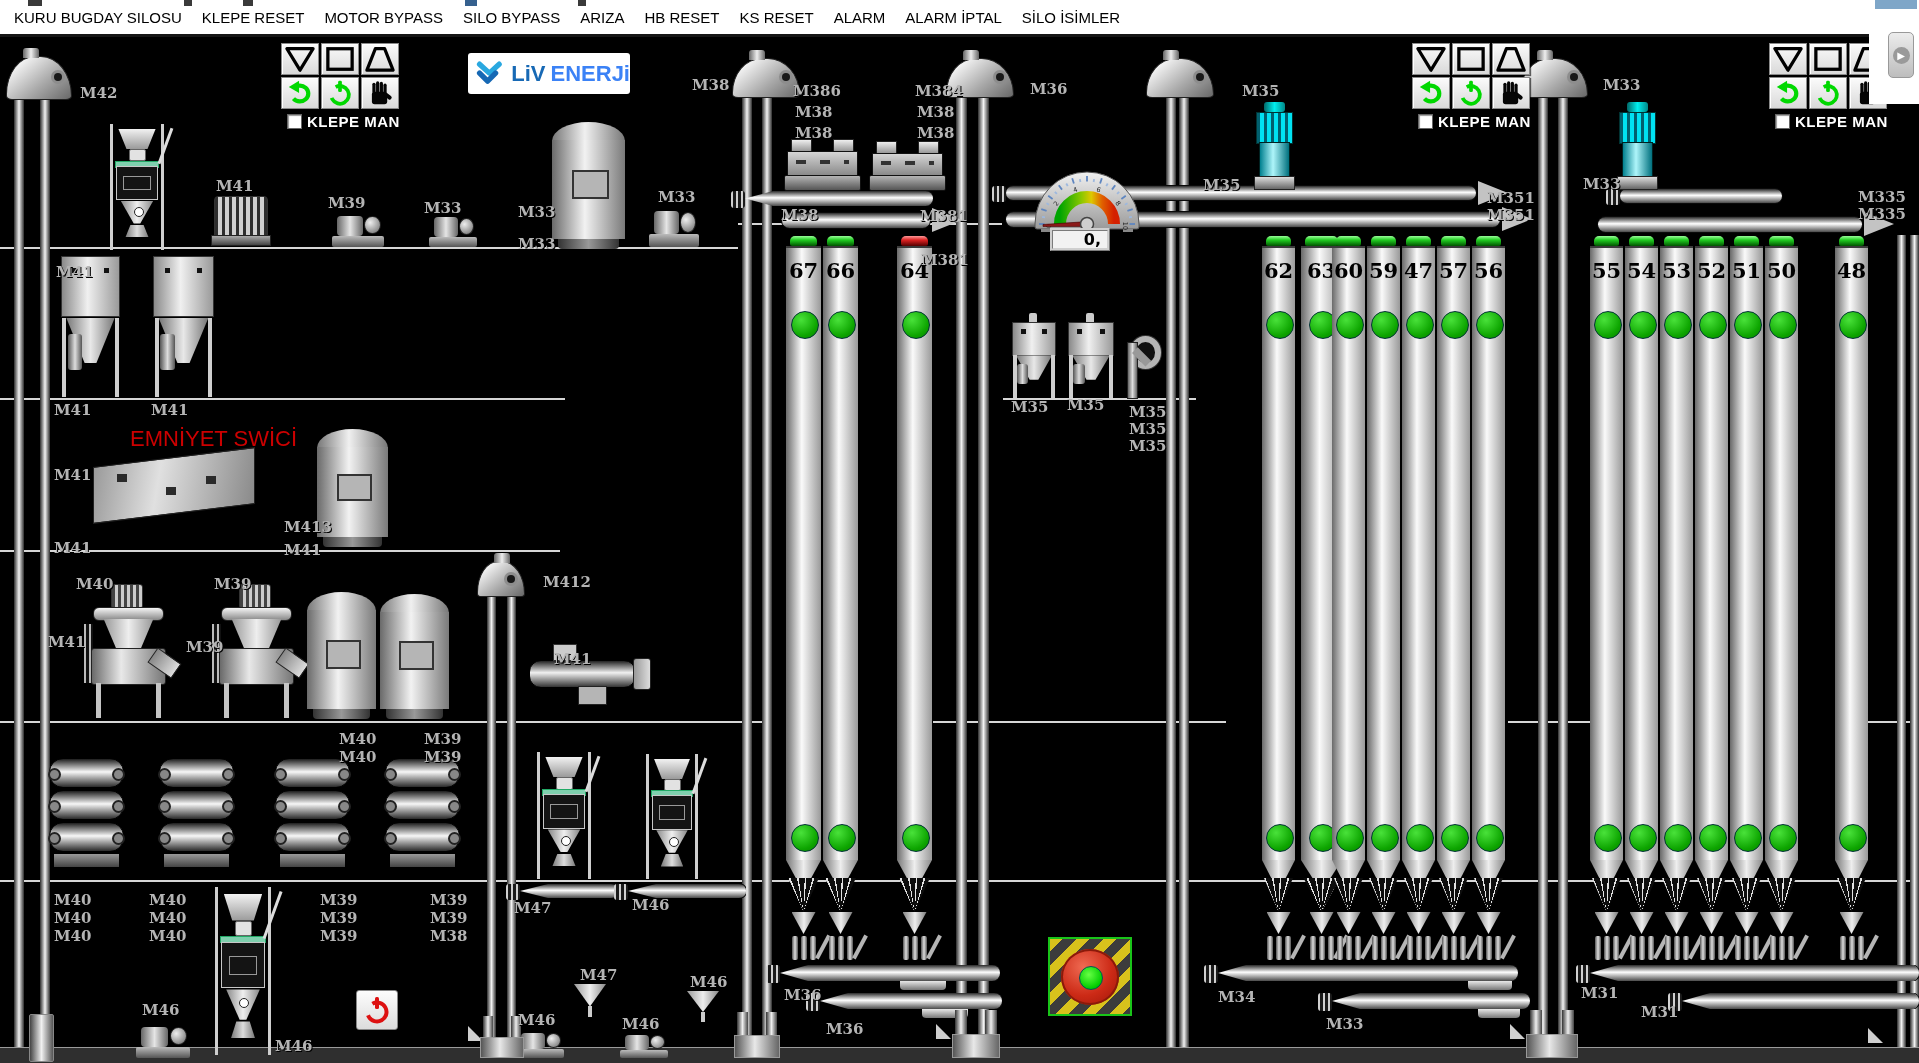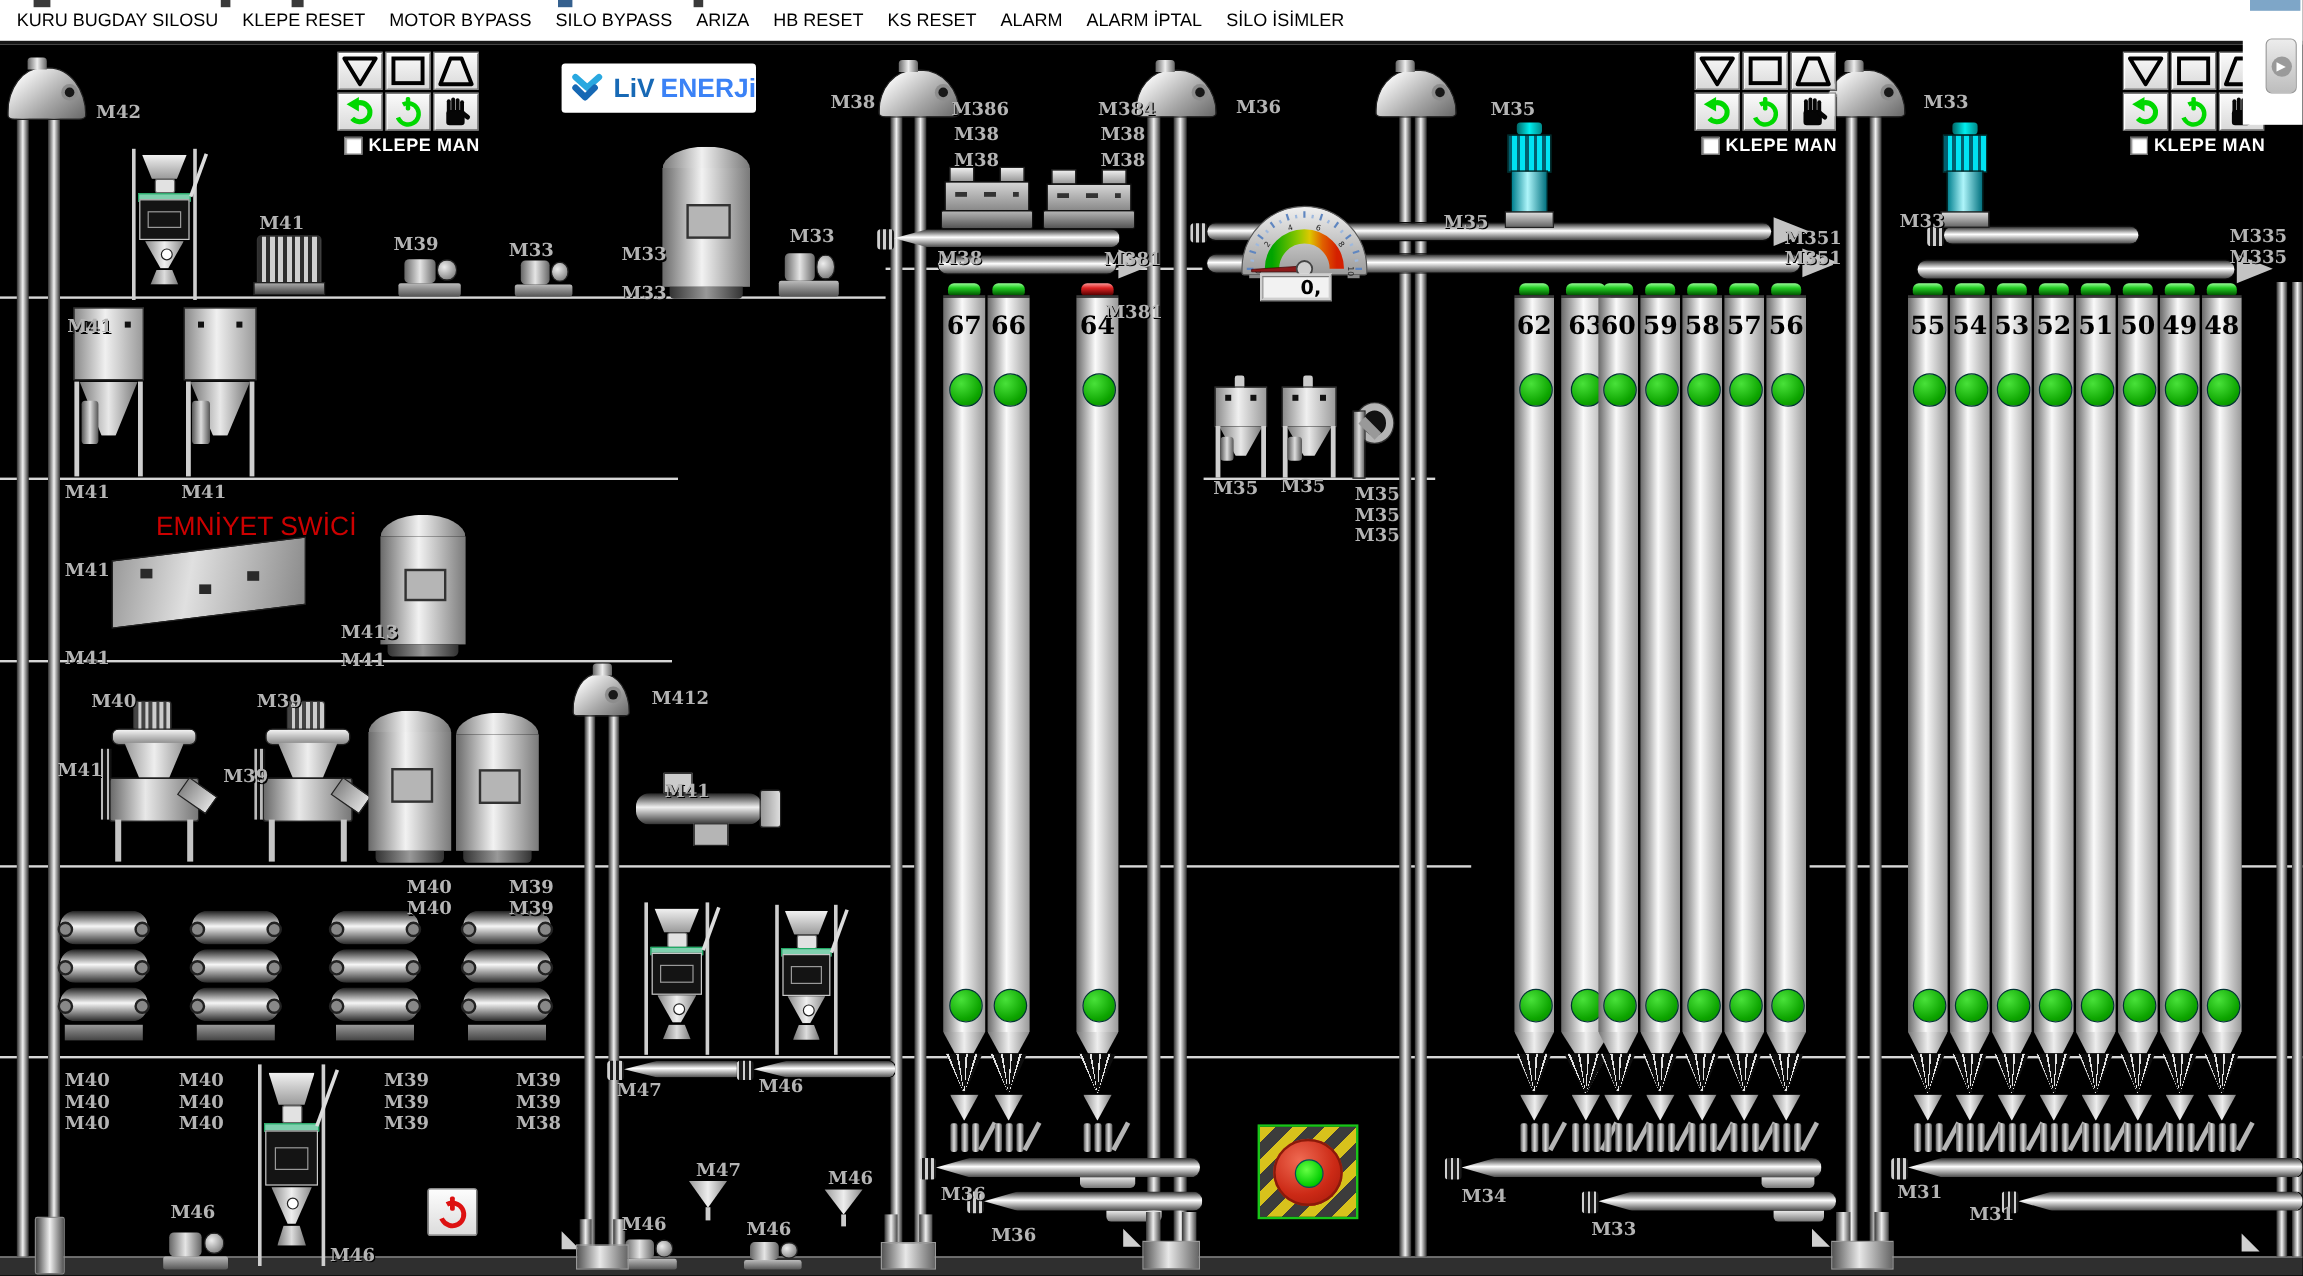--- a/index.html
+++ b/index.html
@@ -414,21 +414,21 @@
       <div class="valve">
         <i></i>
         <i></i>
         <i></i>
         <b></b>
       </div>
     </div>
     <div class="silo" style="left: 1402px; top: 236px; width: 33px;">
       <div class="cap green"></div>
       <div class="sbody">
-        <div class="snum">58</div>
+        <div class="snum">47</div>
         <div class="light" style="top: 63px;"></div>
         <div class="light" style="top: 576px;"></div>
       </div>
       <div class="pinch"></div>
       <div class="fan"></div>
       <div class="scone"></div>
       <div class="valve">
         <i></i>
         <i></i>
         <i></i>
@@ -551,37 +551,20 @@
         <i></i>
         <i></i>
         <i></i>
         <b></b>
       </div>
     </div>
     <div class="silo" style="left: 1765px; top: 236px; width: 33px;">
       <div class="cap green"></div>
       <div class="sbody">
         <div class="snum">50</div>
-        <div class="light" style="top: 63px;"></div>
-        <div class="light" style="top: 576px;"></div>
-      </div>
-      <div class="pinch"></div>
-      <div class="fan"></div>
-      <div class="scone"></div>
-      <div class="valve">
-        <i></i>
-        <i></i>
-        <i></i>
-        <b></b>
-      </div>
-    </div>
-    <div class="silo" style="left: 1800px; top: 236px; width: 33px;">
-      <div class="cap green"></div>
-      <div class="sbody">
-        <div class="snum">49</div>
         <div class="light" style="top: 63px;"></div>
         <div class="light" style="top: 576px;"></div>
       </div>
       <div class="pinch"></div>
       <div class="fan"></div>
       <div class="scone"></div>
       <div class="valve">
         <i></i>
         <i></i>
         <i></i>

